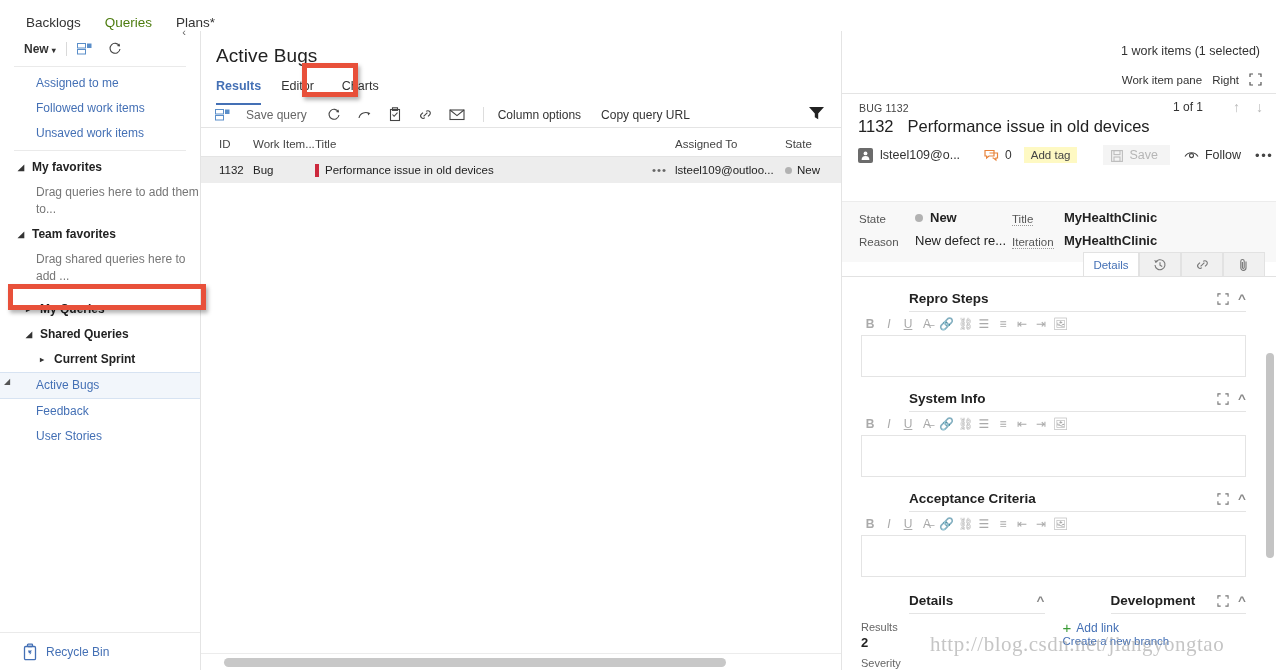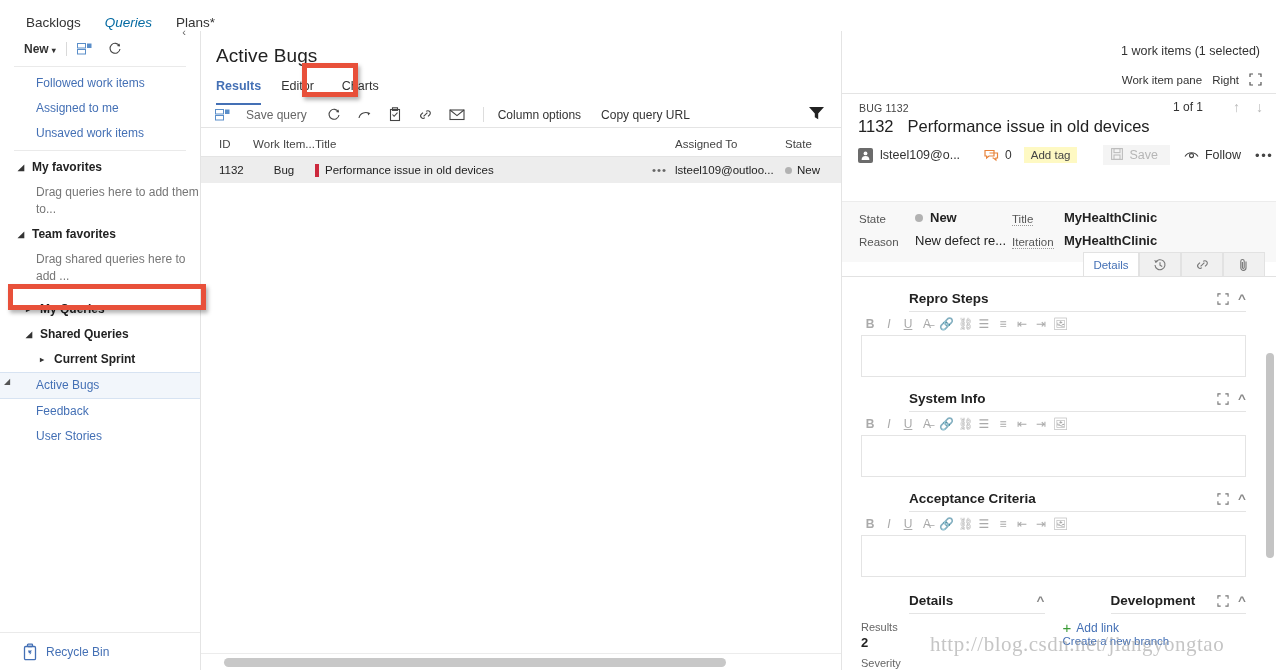--- a/index.html
+++ b/index.html
@@ -18,21 +18,21 @@
   
   .topnav {
     position: absolute; left: 0; top: 0; width: 1276px; height: 46px;
     background: #fff; border-bottom: 1px solid #e6e6e6;
     display: flex; align-items: center; padding-left: 14px;
   }
   .topnav-tab {
     position: relative; height: 31px; line-height: 31px;
     padding: 0 12px; font-size: 13.5px; color: #333; cursor: pointer;
   }
-  .topnav-tab.active { color: #0369a1; font-style: italic; }
+  .topnav-tab.active { color: #4d7c0f; }
   .topnav-tab.active::after {
     content: ""; position: absolute; left: 10px; right: 10px; bottom: 0;
     height: 2px; background: #4470b5;
   }
 
   
   .sidebar {
     position: absolute; left: 0; top: 31px; width: 201px; height: 639px;
     background: #fff; border-right: 1px solid #e4e4e4;
   }
@@ -105,21 +105,21 @@
     position: absolute; left: 0; top: 100px; width: 640px; height: 26px;
     border-bottom: 1px solid #e4e4e4; display: flex; align-items: center;
     font-size: 11.5px; color: #444;
   }
   .grid-row {
     position: absolute; left: 0; top: 126px; width: 640px; height: 26px;
     background: #ededed; display: flex; align-items: center; font-size: 11.5px; color: #222;
     cursor: pointer;
   }
   .c-id { width: 52px; padding-left: 18px; }
-  .c-type { width: 62px; text-align: center; }
+  .c-type { width: 62px; }
   .c-title { flex: 1; display: flex; align-items: center; position: relative;}
   .c-assigned { width: 110px; }
   .c-state { width: 56px; }
   .type-bar { width: 4px; height: 13px; background: #cc293d; margin-right: 6px; }
   .row-ellipsis { position: absolute; right: 8px; color: #666; letter-spacing: 1px; cursor: pointer; }
   .state-dot {
     display:inline-block; width:7px; height:7px; border-radius:50%;
     background:#b2b2b2; margin-right:5px; vertical-align: middle;
   }
 
@@ -159,21 +159,21 @@
   .avatar {
     width: 15px; height: 15px; background: #6b6b6b; color:#fff; border-radius:2px;
     display:flex; align-items:center; justify-content:center; font-size:9px;
   }
   .wi-assignee { font-size: 12.5px; color: #333; margin-left: 7px; }
   .disc-count { font-size: 12px; color: #333; margin-left: 6px;}
   .addtag {
     font-size: 11.5px; color: #444; background: #fef9c3; padding: 2px 7px; margin-left: 12px; cursor: pointer;
   }
   .savebtn {
-    display:flex; align-items:flex-start; margin-left: 26px; color:#b6b6b6; font-size:12.5px;
+    display:flex; align-items:flex-end; margin-left: 26px; color:#b6b6b6; font-size:12.5px;
     background:#f4f4f4; padding: 3px 12px 3px 8px; cursor: default;
   }
   .followbtn { display:flex; align-items:center; margin-left: 14px; color:#333; font-size:12.5px; cursor:pointer;}
   .wi-more { margin-left: 14px; color:#444; letter-spacing:1.5px; cursor:pointer; font-size:13px;}
 
   .wi-fields {
     position: absolute; left: 0; top: 107px; width: 435px; height: 61px;
     background: #f8f8f8; border-top: 1px solid #ececec;
   }
   .fld-label { position:absolute; font-size:11.5px; color:#555; }
@@ -265,22 +265,22 @@
       <div class="icon-btn">
         <svg width="14" height="14" viewBox="0 0 14 14">
           <path d="M11.5 4A5 5 0 1 0 12 7" fill="none" stroke="#444" stroke-width="1.1"></path>
           <path d="M11.6 1.4 L11.8 4.4 L8.9 4.0 Z" fill="#444"></path>
         </svg>
       </div>
       <div class="collapse-chev">‹</div>
     </div>
 
     <div style="padding-top:4px;">
+      <div class="nav-link">Assigned to me</div>
       <div class="nav-link">Followed work items</div>
-      <div class="nav-link">Assigned to me</div>
       <div class="nav-link">Unsaved work items</div>
     </div>
 
     <div class="sep-h"></div>
 
     <div class="nav-group">
       <span class="tri">◢</span>
       <span>My favorites</span>
     </div>
     <div class="nav-hint">Drag queries here to add them to...</div>

